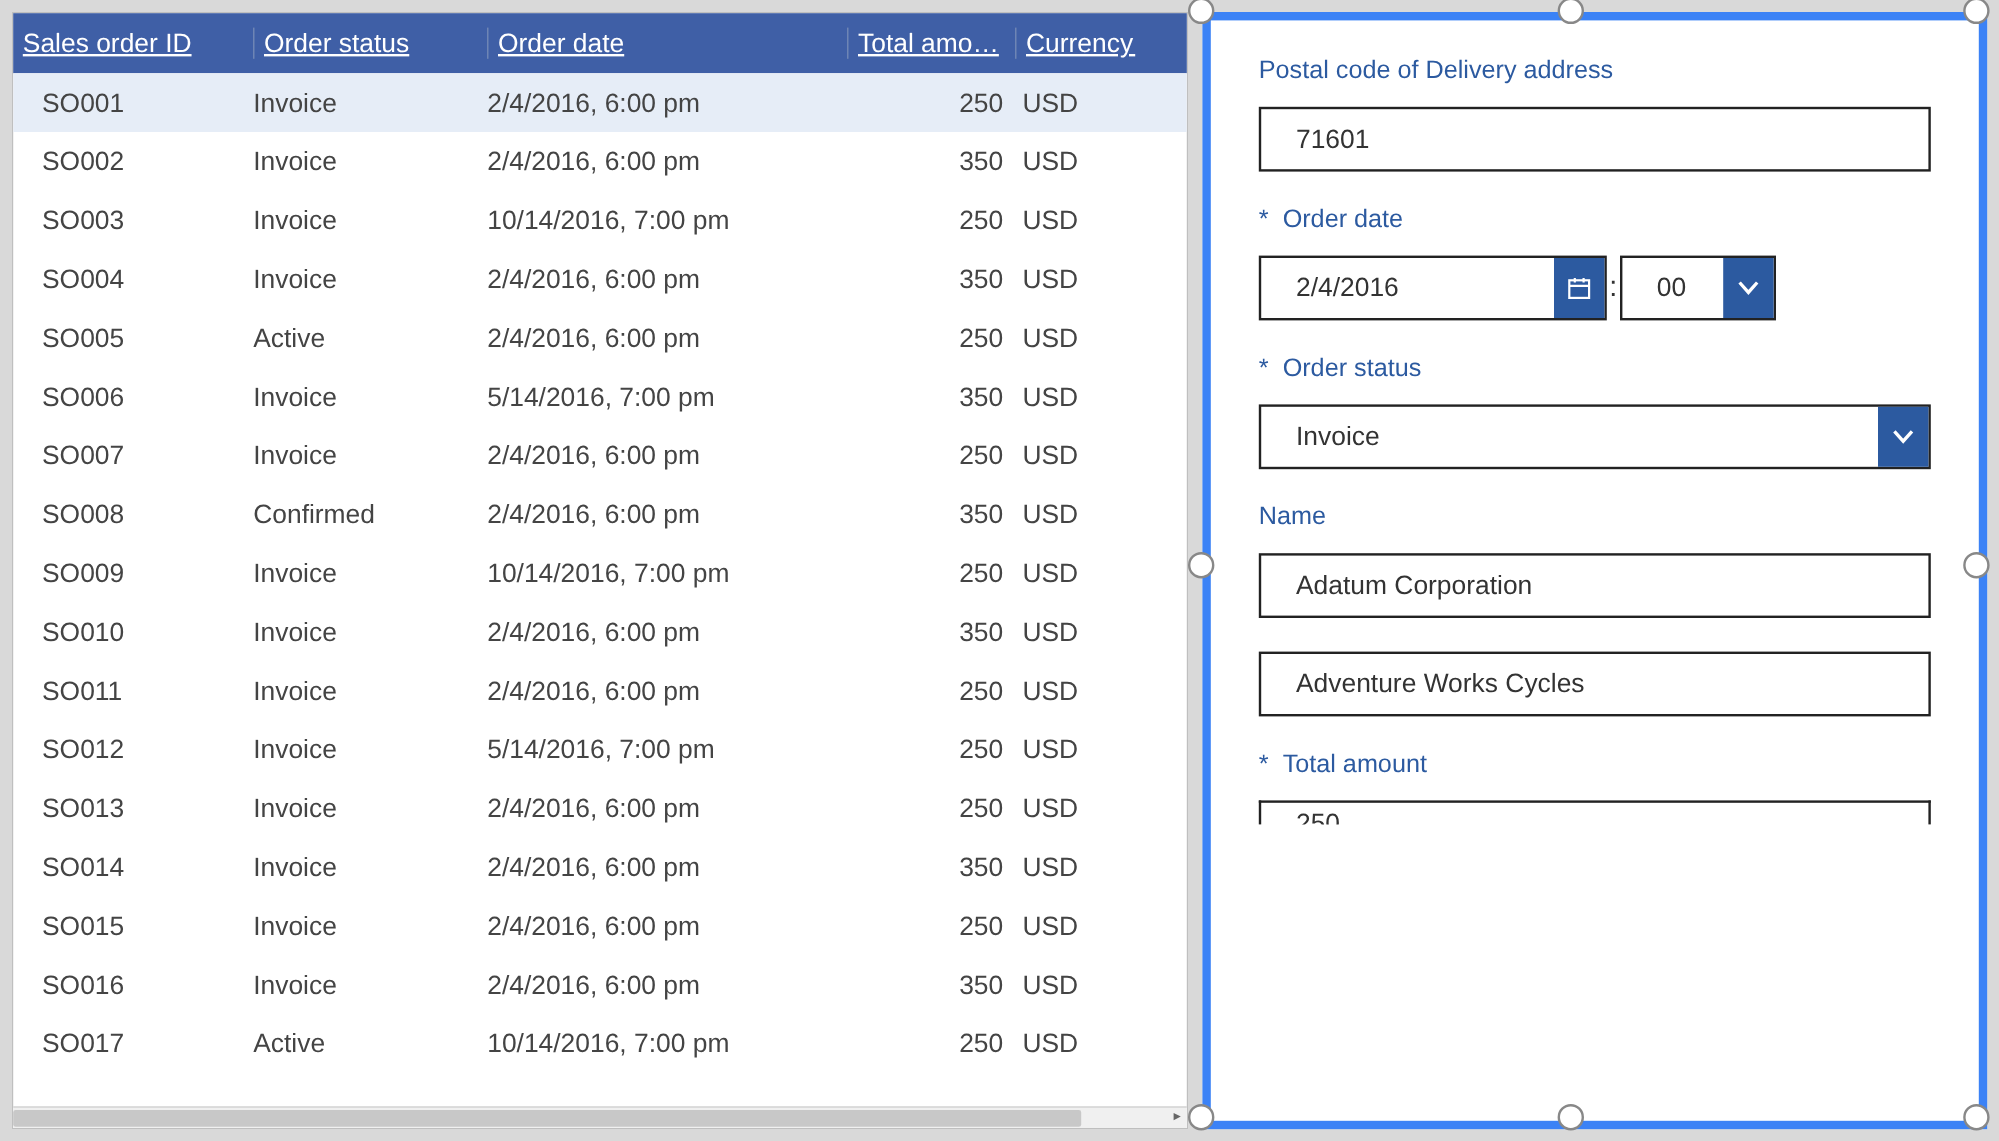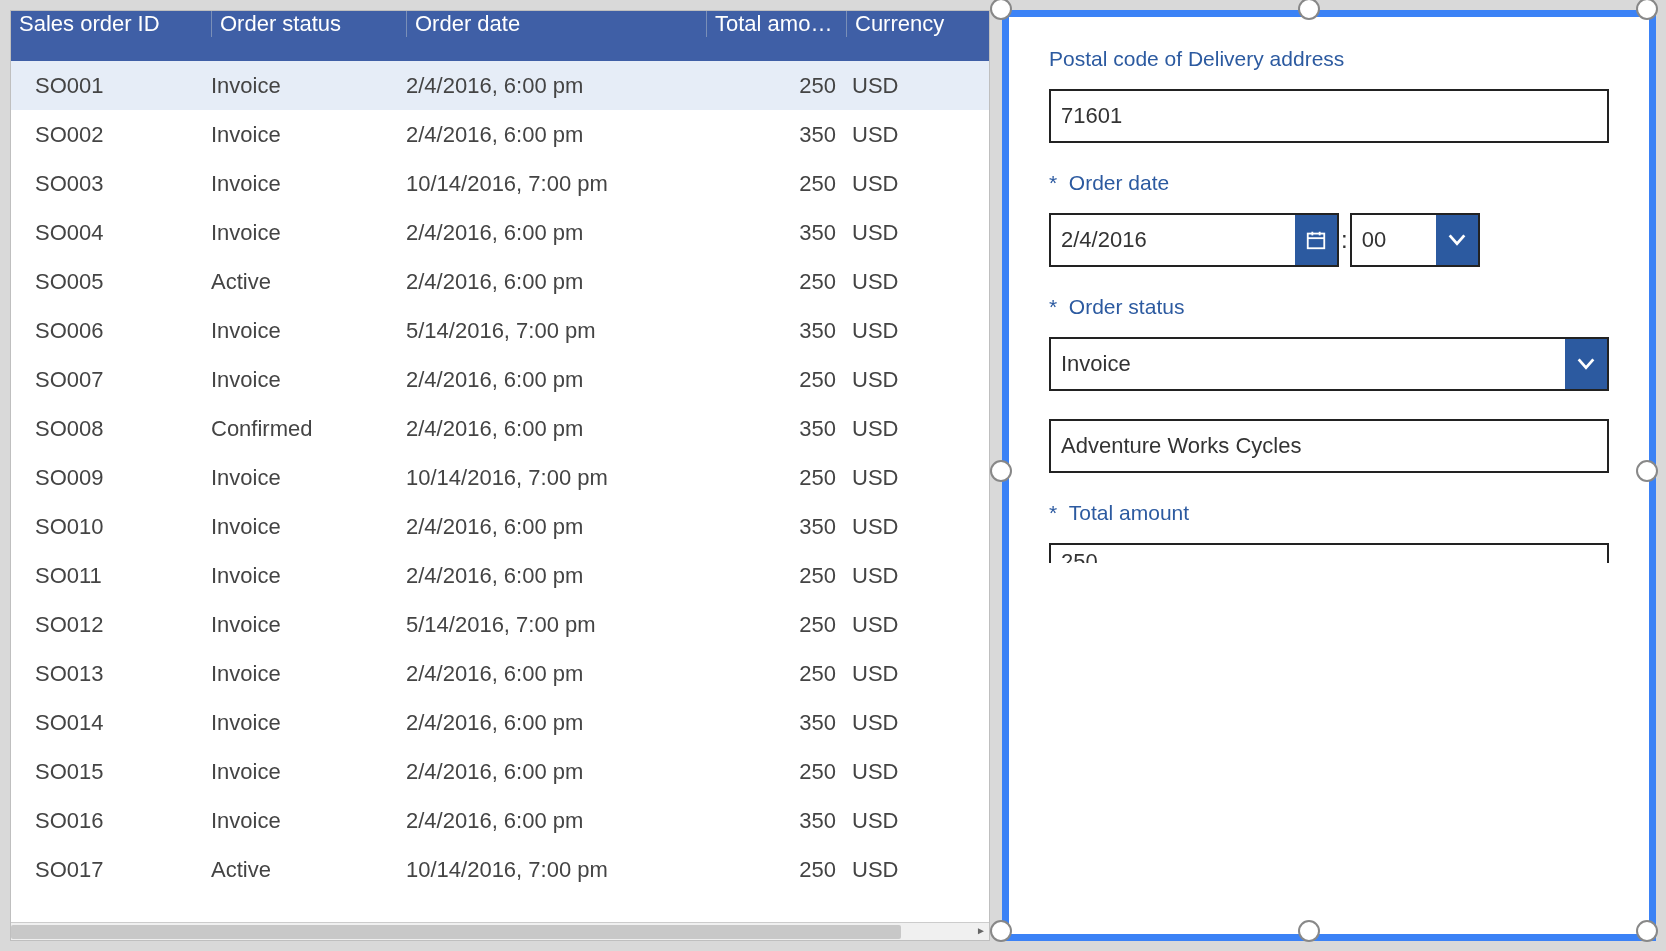--- a/index.html
+++ b/index.html
@@ -25,21 +25,22 @@
     flex-direction: column;
     position: relative;
   }
   .grid-header {
     display: flex;
     background: #3b5998;
     background: #3f5fa6;
     color: #fff;
     font-size: 22px;
     height: 50px;
-    align-items: flex-start;
+    align-items: center;
+    text-decoration: underline;
   }
   .grid-header .col {
     display: flex;
     align-items: center;
     border-left: 1px solid #7a8fb8;
     padding-left: 8px;
     white-space: nowrap;
     overflow: hidden;
   }
   .grid-header .col:first-child { border-left: none; }
@@ -96,21 +97,21 @@
   .field-label {
     color: #2c5aa0;
     font-size: 21px;
     margin-bottom: 18px;
   }
   .req { color: #2c5aa0; }
   .input {
     border: 2px solid #222;
     height: 54px;
     width: 100%;
-    padding: 0 10px;
+    padding: 0 29px;
     font-size: 22px;
     color: #333;
     background: #fff;
     display: flex;
     align-items: center;
   }
   .date-row { display: flex; align-items:center; }
   .date-box { position: relative; flex: 0 0 290px; }
   .date-icon {
     position: absolute; right: 2px; top: 2px; bottom: 2px; width: 42px;
@@ -331,20 +332,24 @@
       <div class="select-box">
         <div class="input">Invoice</div>
         <div class="chev-btn">
           <svg viewBox="0 0 24 14">
               <polyline points="4,2 12,11 20,2" fill="none" stroke="#fff" stroke-width="3"></polyline>
             </svg>
         </div>
       </div>
     </div>
 
+    <div class="field">
+      <div class="field-label">Name</div>
+      <div class="input">Adatum Corporation</div>
+    </div>
 
     <div class="field">
       <div class="input">Adventure Works Cycles</div>
     </div>
 
     <div class="field">
       <div class="field-label">
         <span class="req">*</span>&nbsp;&nbsp;<span>Total amount</span>
       </div>
       <div class="input" style="height:20px; border-bottom:none; align-items:flex-start; padding-top:4px; overflow:hidden;">250</div>

